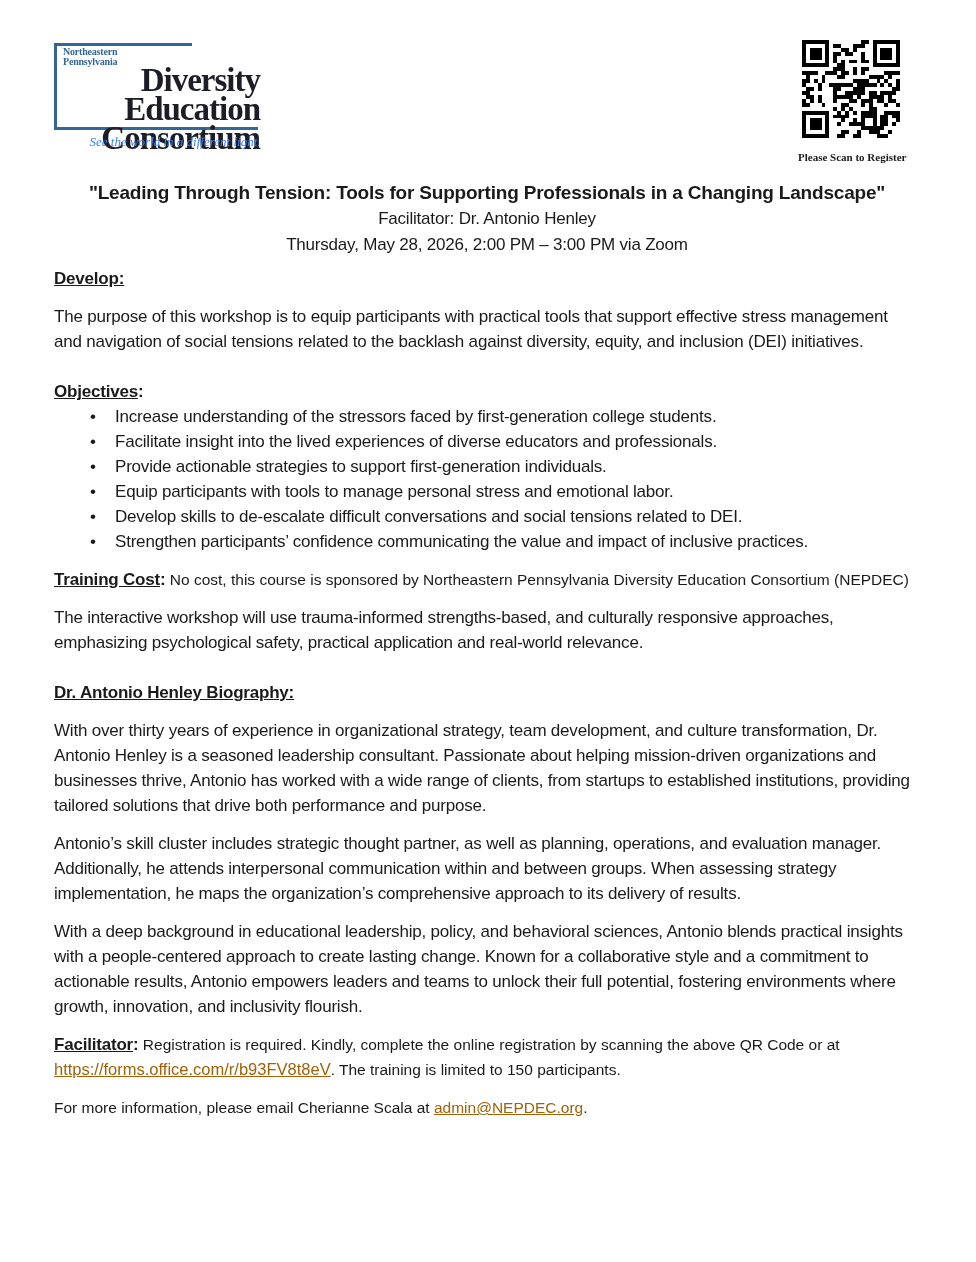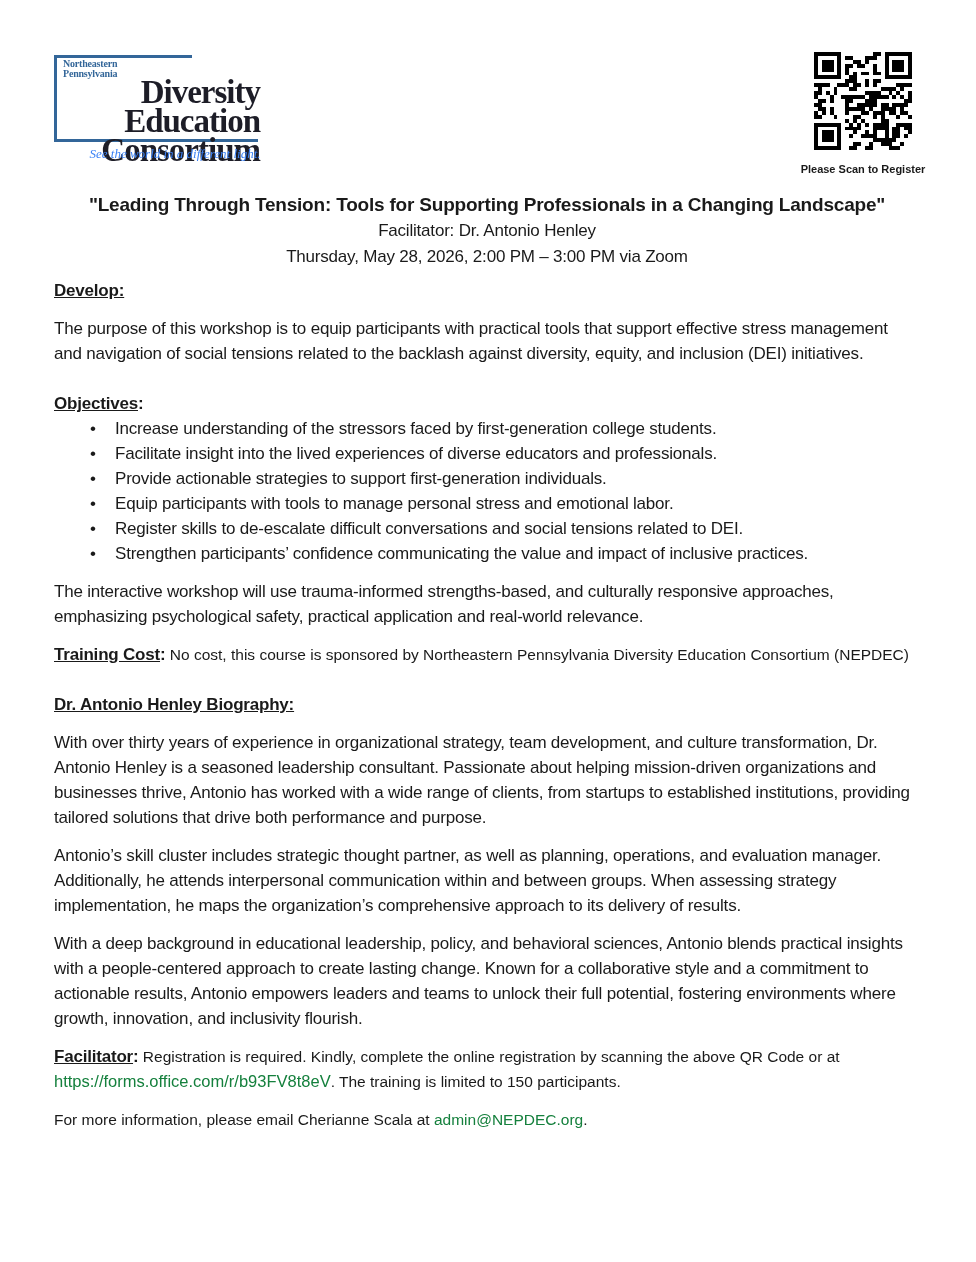--- a/index.html
+++ b/index.html
@@ -3,21 +3,21 @@
 <meta charset="utf-8">
 <style>
   * { box-sizing: border-box; margin: 0; padding: 0; }
   html, body { background: #ffffff; }
   body {
     width: 976px; height: 1262px;
     font-family: "Liberation Sans", sans-serif;
     color: #1a1a1a;
     overflow: hidden;
   }
-  .page { width: 976px; height: 1262px; padding: 48px 56px 0 54px; }
+  .page { width: 976px; height: 1262px; padding: 36px 56px 0 54px; }
 
   
   .top-row { display: flex; justify-content: space-between; align-items: flex-start; height: 136px; }
 
   .logo { position: relative; width: 210px; height: 114px; flex: 0 0 auto; }
   .logo .top-line  { position: absolute; left: 0; top: 7px;  width: 138px; height: 3px; background: #336699; }
   .logo .left-bar  { position: absolute; left: 0; top: 7px;  width: 3px;  height: 86px; background: #336699; }
   .logo .bot-line  { position: absolute; left: 0; top: 91px; width: 204px; height: 3px; background: #336699; }
   .logo .region {
     position: absolute; left: 9px; top: 11px;
@@ -33,21 +33,21 @@
     color: #1d1d27; letter-spacing: -1px; margin-top: 28px;
   }
   .logo .tagline {
     position: absolute; left: 32px; right: 0; top: 98px;
     text-align: center;
     font-family: "Liberation Serif", serif;
     font-style: italic; font-size: 13px;
     color: #3b82f6;
   }
 
-  .qr-wrap { width: 130px; display: flex; flex-direction: column; align-items: center; margin-right: -8px; }
+  .qr-wrap { width: 130px; display: flex; flex-direction: column; margin-right: -8px; font-family: Liberation Serif, serif; }
   .qr-wrap svg { width: 106px; height: 106px; shape-rendering: crispEdges; }
   .qr-caption { margin-top: 9px; font-size: 11px; font-weight: bold; white-space: nowrap; }
 
   
   .header { text-align: center; margin-top: 8px; }
   .title { font-size: 19px; font-weight: bold; line-height: 26px; white-space: nowrap; letter-spacing: -0.2px; }
   .subtitle { font-size: 17px; line-height: 26px; letter-spacing: -0.2px; }
 
   
   .doc { font-size: 17px; line-height: 25px; letter-spacing: -0.2px; margin-top: 8px; }
@@ -56,21 +56,21 @@
   p.para { margin-top: 13px; }
   .gap { margin-top: 25px; }
 
   ul.objectives { list-style: none; }
   ul.objectives li { display: flex; padding-left: 36px; line-height: 25px; }
   ul.objectives .blt { width: 25px; flex: 0 0 auto; }
 
   .alt-font { font-size: 15.5px; letter-spacing: 0; line-height: 25px; }
   .alt-font .hu, .alt-font .hb { font-size: 17px; letter-spacing: -0.2px; }
 
-  a.doc-link { color: #15803d; cursor: pointer; }
+  a.doc-link { color: #a16207; text-decoration: underline; cursor: pointer; }
   .reg-link { font-size: 16.5px; }
 </style>
 </head>
 <body>
 
 <div class="page">
 
   <div class="top-row">
 
     <div class="logo">
@@ -343,32 +343,32 @@
         <li>
             <span class="blt">•</span>
             <span>Provide actionable strategies to support first-generation individuals.</span>
           </li>
         <li>
             <span class="blt">•</span>
             <span>Equip participants with tools to manage personal stress and emotional labor.</span>
           </li>
         <li>
             <span class="blt">•</span>
-            <span>Register skills to de-escalate difficult conversations and social tensions related to DEI.</span>
+            <span>Develop skills to de-escalate difficult conversations and social tensions related to DEI.</span>
           </li>
         <li>
             <span class="blt">•</span>
             <span>Strengthen participants’ confidence communicating the value and impact of inclusive practices.</span>
           </li>
       </ul>
     </div>
 
+    <p class="para gap alt-font"><span class="hu">Training Cost</span><span class="hb">:</span> <span>No cost, this course is sponsored by Northeastern Pennsylvania Diversity Education Consortium (NEPDEC)</span></p>
+
     <p class="para gap">The interactive workshop will use trauma-informed strengths-based, and culturally responsive approaches, emphasizing psychological safety, practical application and real-world relevance.</p>
-
-    <p class="para gap alt-font"><span class="hu">Training Cost</span><span class="hb">:</span> <span>No cost, this course is sponsored by Northeastern Pennsylvania Diversity Education Consortium (NEPDEC)</span></p>
 
     <div class="gap">
       <div><span class="hu">Dr. Antonio Henley Biography:</span></div>
       <p class="para">With over thirty years of experience in organizational strategy, team development, and culture transformation, Dr. Antonio Henley is a seasoned leadership consultant. Passionate about helping mission-driven organizations and businesses thrive, Antonio has worked with a wide range of clients, from startups to established institutions, providing tailored solutions that drive both performance and purpose.</p>
       <p class="para gap">Antonio’s skill cluster includes strategic thought partner, as well as planning, operations, and evaluation manager. Additionally, he attends interpersonal communication within and between groups. When assessing strategy implementation, he maps the organization’s comprehensive approach to its delivery of results.</p>
       <p class="para gap">With a deep background in educational leadership, policy, and behavioral sciences, Antonio blends practical insights with a people-centered approach to create lasting change. Known for a collaborative style and a commitment to actionable results, Antonio empowers leaders and teams to unlock their full potential, fostering environments where growth, innovation, and inclusivity flourish.</p>
     </div>
 
     <p class="para gap alt-font"><span class="hu">Facilitator</span><span class="hb">:</span><span> Registration is required.  Kindly, complete the online registration by scanning the above QR Code or at </span><a class="doc-link reg-link">https://forms.office.com/r/b93FV8t8eV</a><span>.  The training is limited to 150 participants.</span></p>
 

